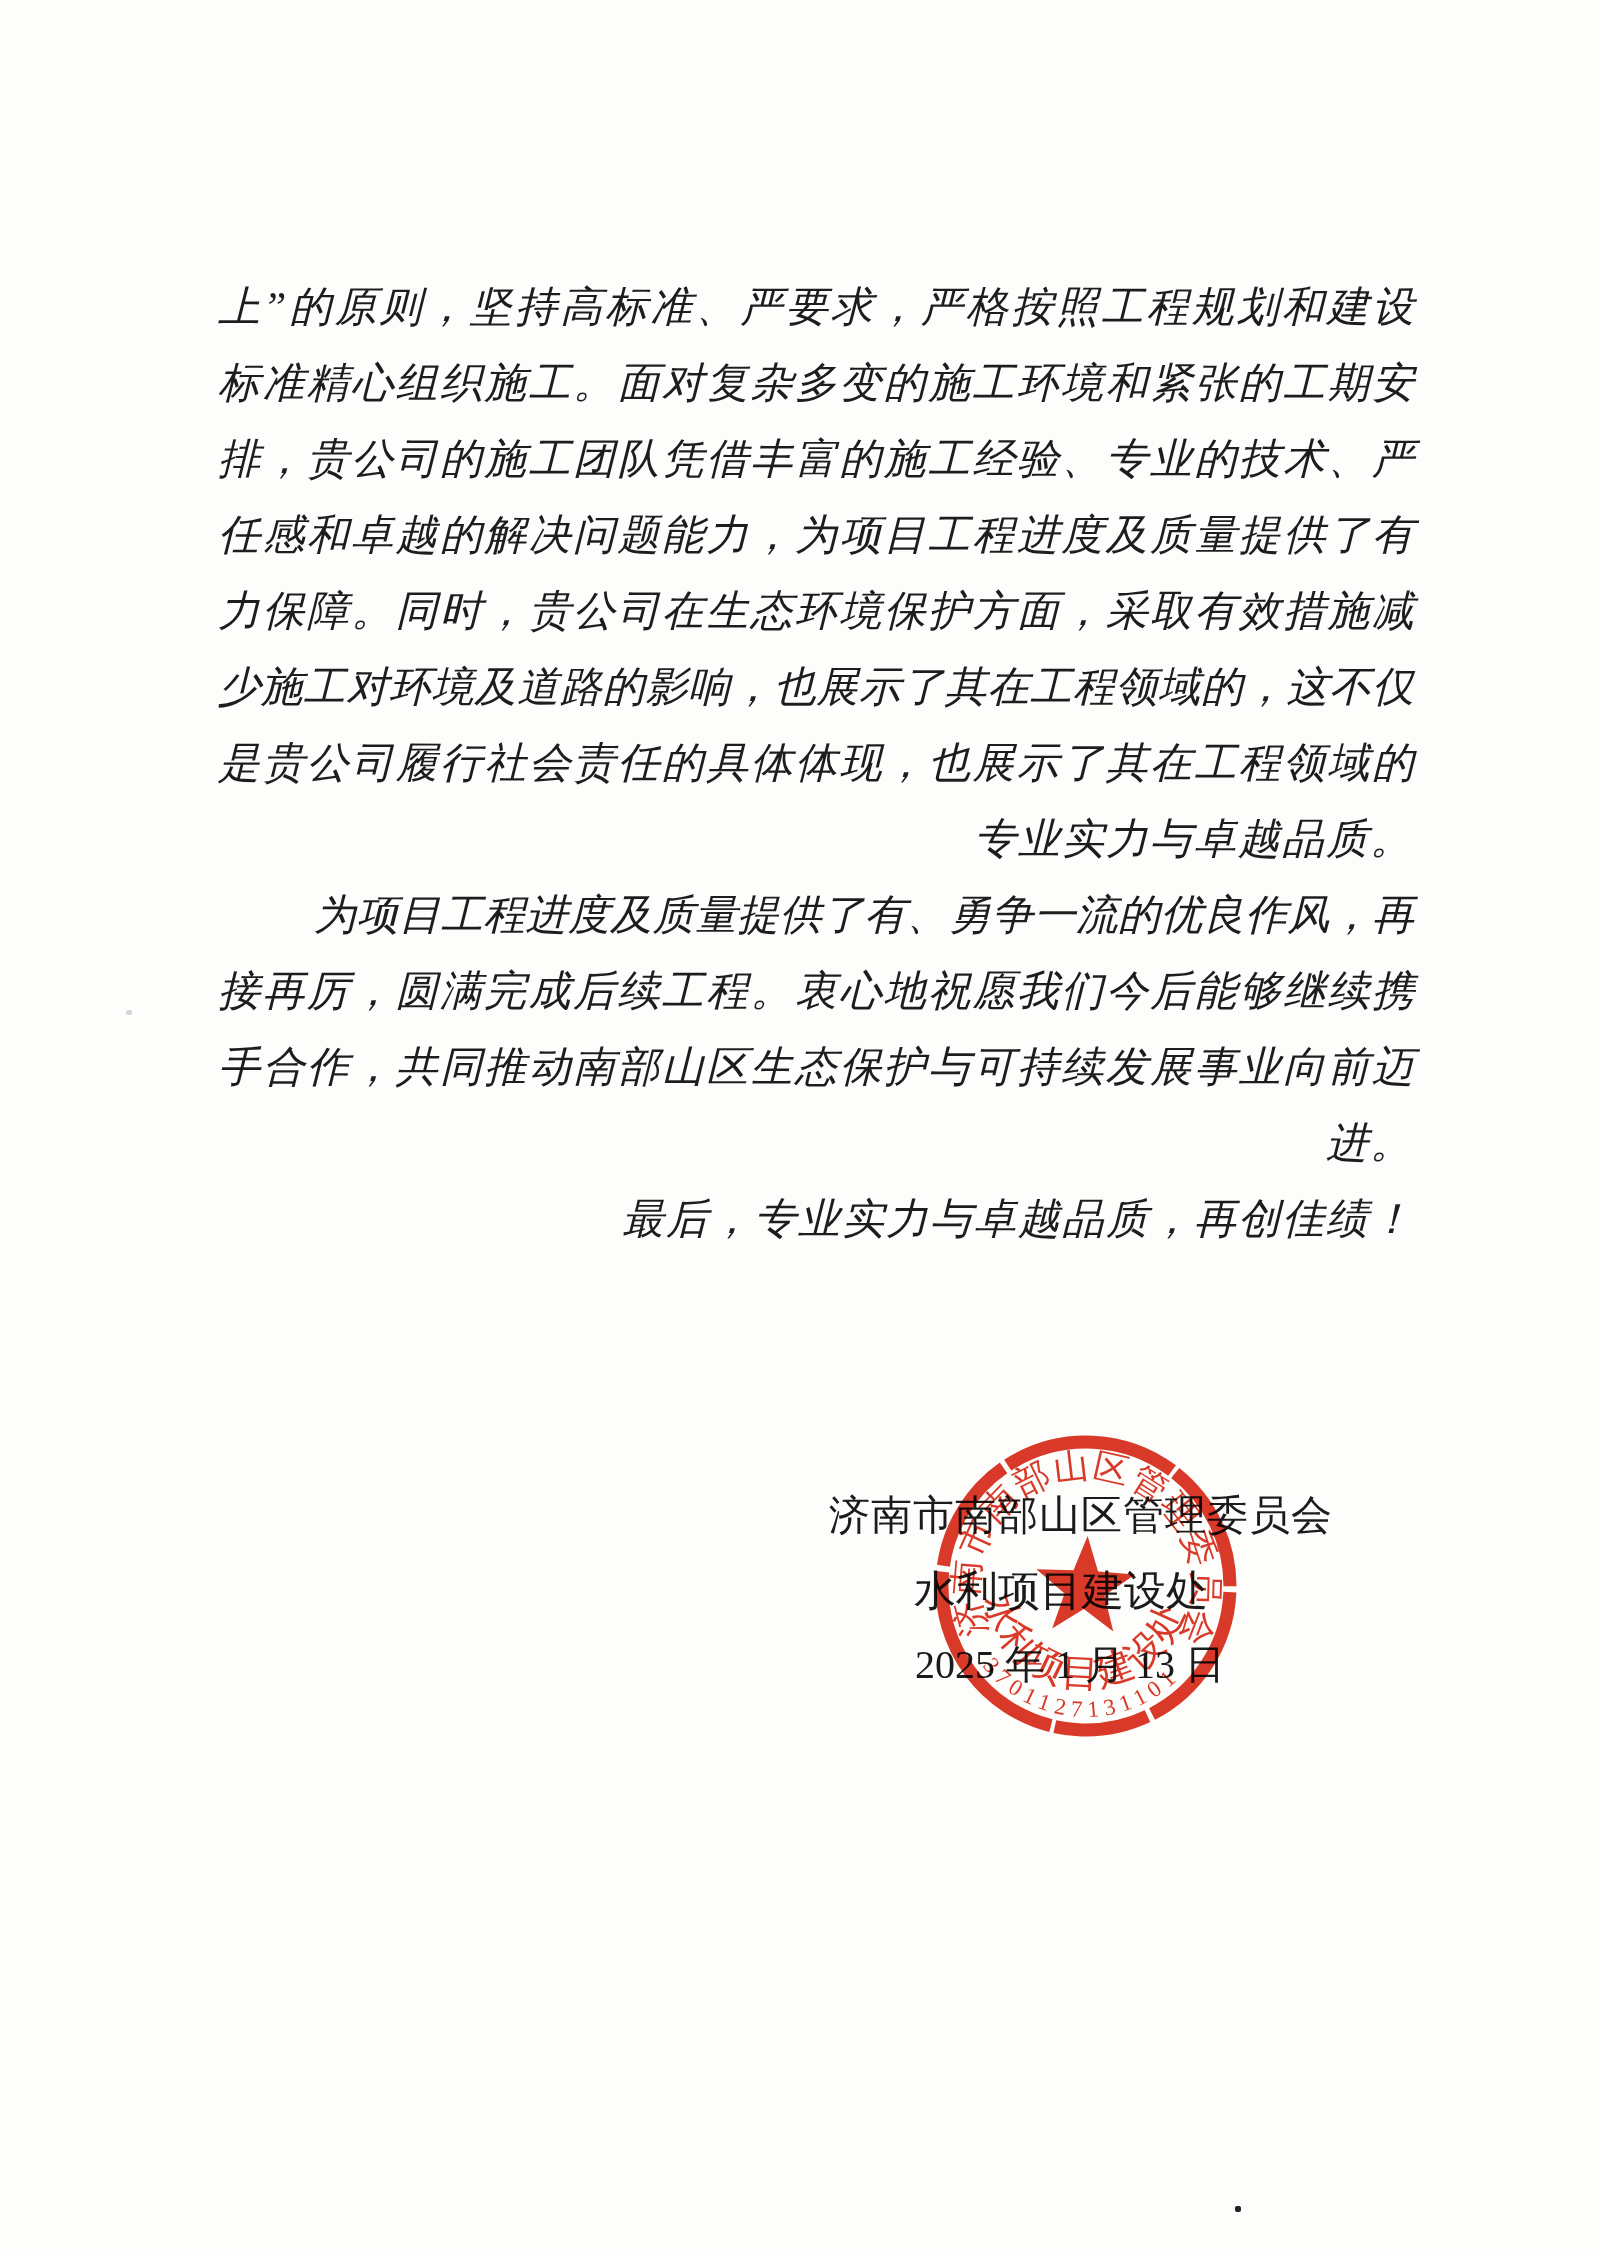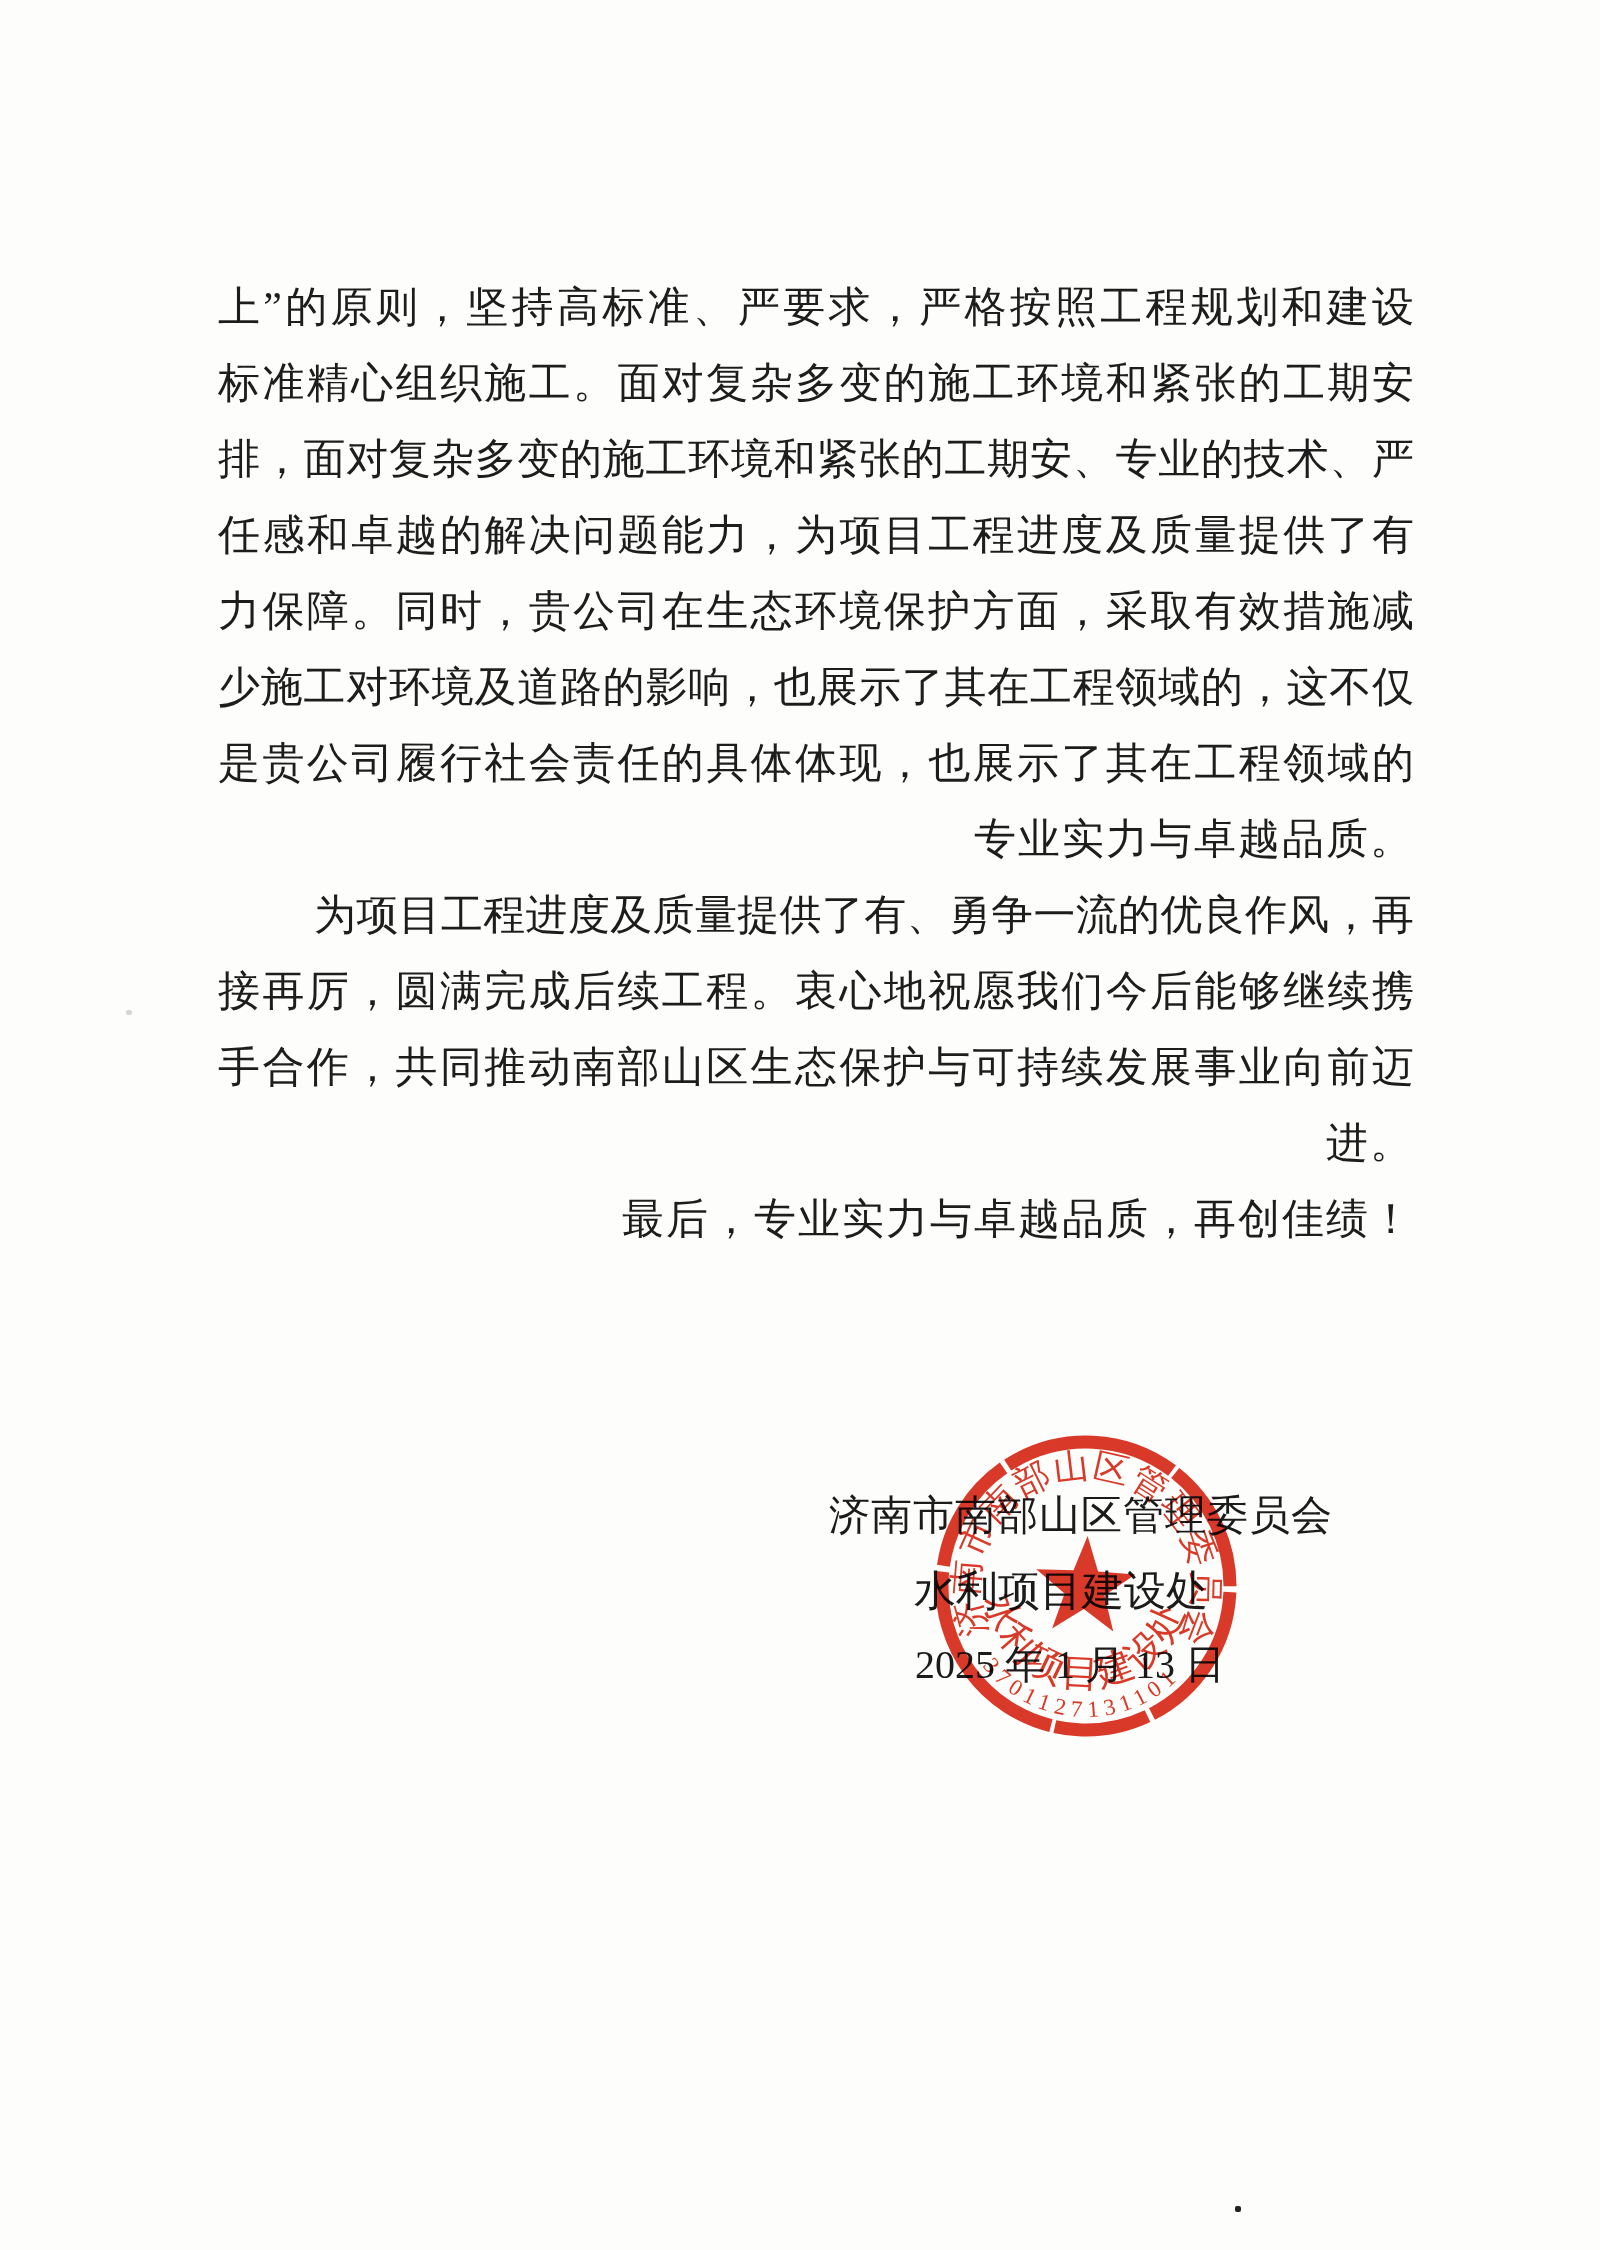--- a/index.html
+++ b/index.html
@@ -8,21 +8,21 @@
     width:1600px;height:2250px;
     margin:0 auto;
     background:#fdfdfb;
     overflow:hidden;
     font-family:"Liberation Serif","DejaVu Serif",serif;
     color:#1d1d1d;
   }
   
   .body-text{
     position:absolute;
-    left:218px;top:269px;width:1196px;
+    left:218px;top:269px;width:1196px;font-style:italic;
   }
   .line{
     display:block;
     height:76px;line-height:76px;
     font-size:42px;
     white-space:nowrap;
     color:#1d1d1d;
     text-align:right;
   }
   .just{
@@ -62,21 +62,21 @@
   .speck-b{left:126px;top:1010px;width:6px;height:5px;background:#d6d6d6;}
 </style>
 </head>
 <body>
 
 <div class="page">
 
   <div class="body-text">
     <div class="line just">上”的原则，坚持高标准、严要求，严格按照工程规划和建设</div>
     <div class="line just">标准精心组织施工。面对复杂多变的施工环境和紧张的工期安</div>
-    <div class="line just">排，面对复杂多变的施工环境和紧张的工期安、专业的技术、严</div>
+    <div class="line just">排，贵公司的施工团队凭借丰富的施工经验、专业的技术、严</div>
     <div class="line just">任感和卓越的解决问题能力，为项目工程进度及质量提供了有</div>
     <div class="line just">力保障。同时，贵公司在生态环境保护方面，采取有效措施减</div>
     <div class="line just">少施工对环境及道路的影响，也展示了其在工程领域的，这不仅</div>
     <div class="line just">是贵公司履行社会责任的具体体现，也展示了其在工程领域的</div>
     <div class="line short">专业实力与卓越品质。</div>
     <div class="line just ind">为项目工程进度及质量提供了有、勇争一流的优良作风，再</div>
     <div class="line just">接再厉，圆满完成后续工程。衷心地祝愿我们今后能够继续携</div>
     <div class="line just">手合作，共同推动南部山区生态保护与可持续发展事业向前迈</div>
     <div class="line short">进。</div>
     <div class="line short ind">最后，专业实力与卓越品质，再创佳绩！</div>

